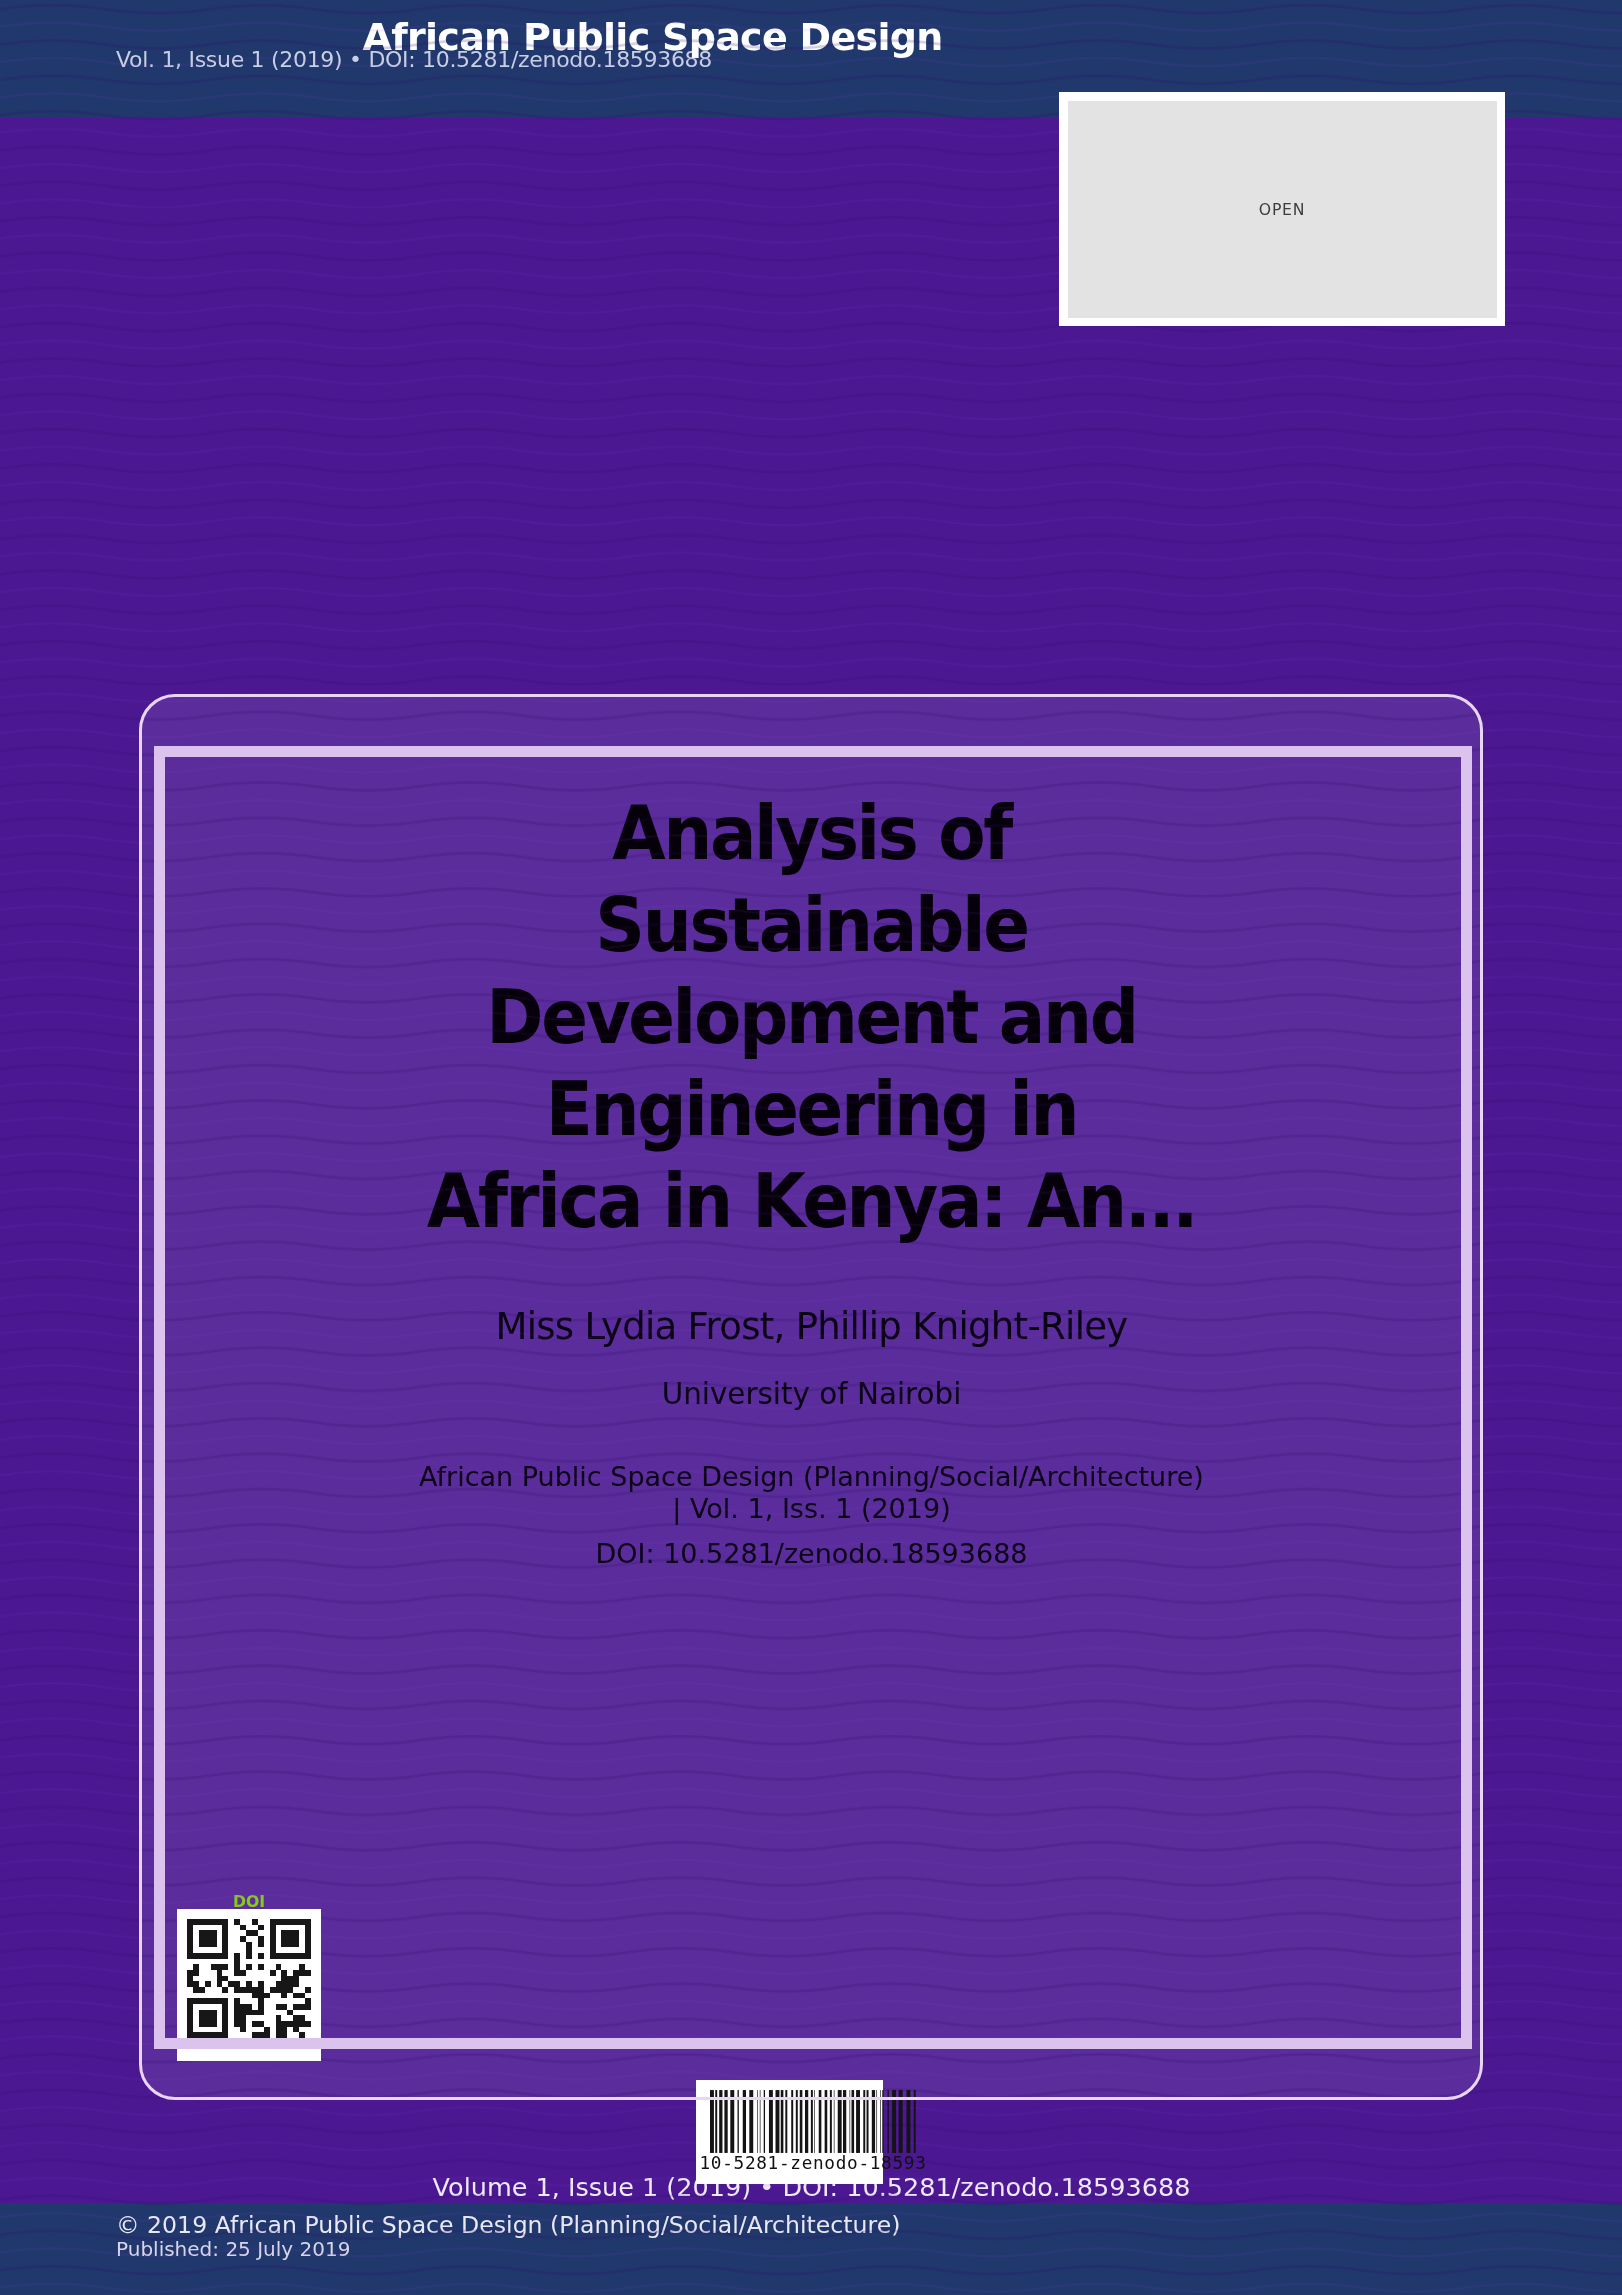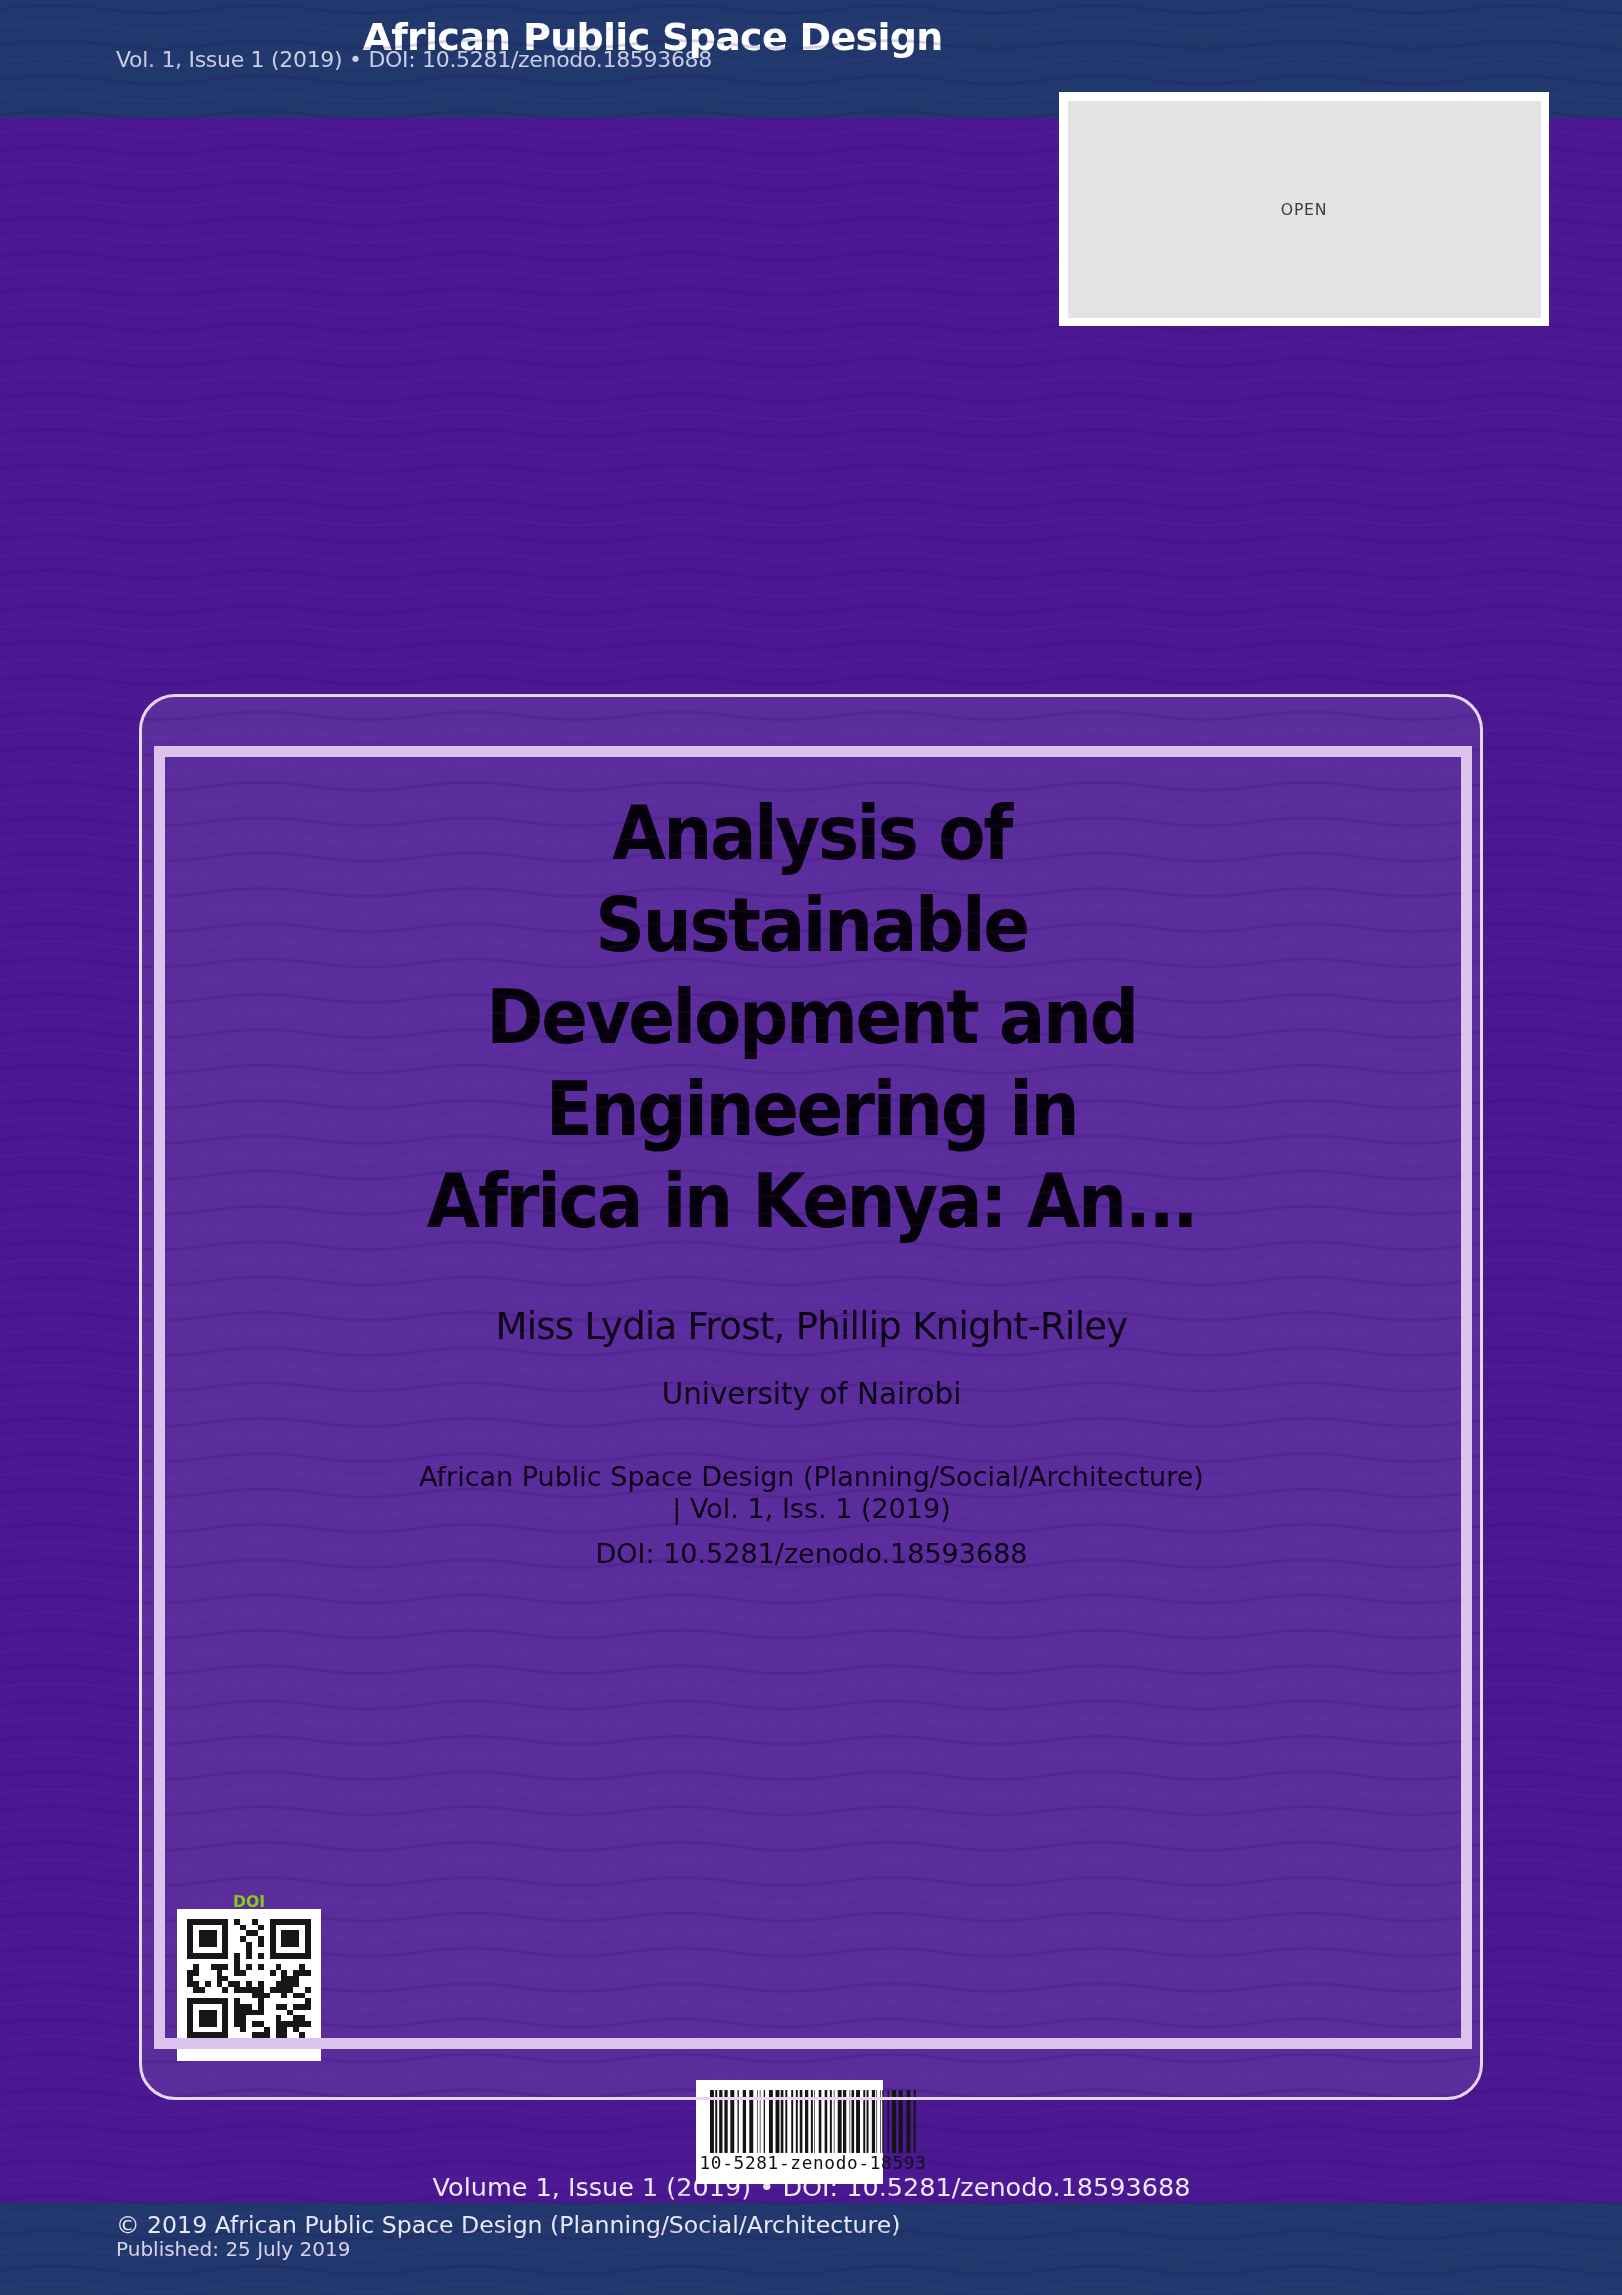--- a/index.html
+++ b/index.html
@@ -21,21 +21,21 @@
     left:116px;top:47px;z-index:3;
     font-size:22px;color:#c9cfe4;letter-spacing:-0.3px;white-space:nowrap;
   }
   #header-title{
     left:0;top:11.8px;width:1305px;z-index:4;
     text-align:center;color:#ffffff;font-weight:bold;
     font-size:38px;line-height:50px;letter-spacing:-0.7px;
   }
 
   
-  #open-box{left:1059px;top:92px;width:490px;height:234px;background:#ffffff;z-index:30;}
+  #open-box{left:1059px;top:92px;width:446px;height:234px;background:#ffffff;z-index:30;}
   #open-box-inner{
     position:absolute;left:8.5px;top:8.5px;right:8.5px;bottom:8.5px;
     background:#e3e3e3;display:flex;align-items:center;justify-content:center;
   }
   #open-label{font-size:15.7px;color:#3d3d3d;letter-spacing:0.7px;}
 
   
   #panel-fill{
     left:139px;top:694px;width:1344px;height:1406px;
     border-radius:36px;background:rgba(255,255,255,0.095);z-index:2;

